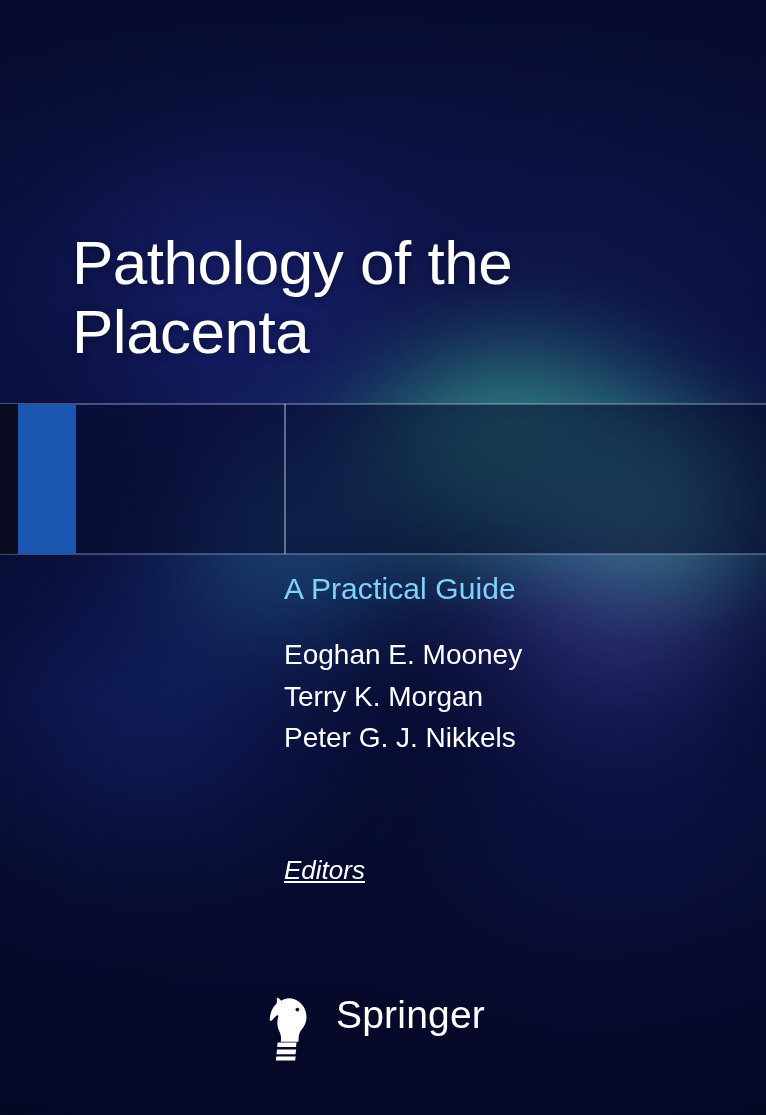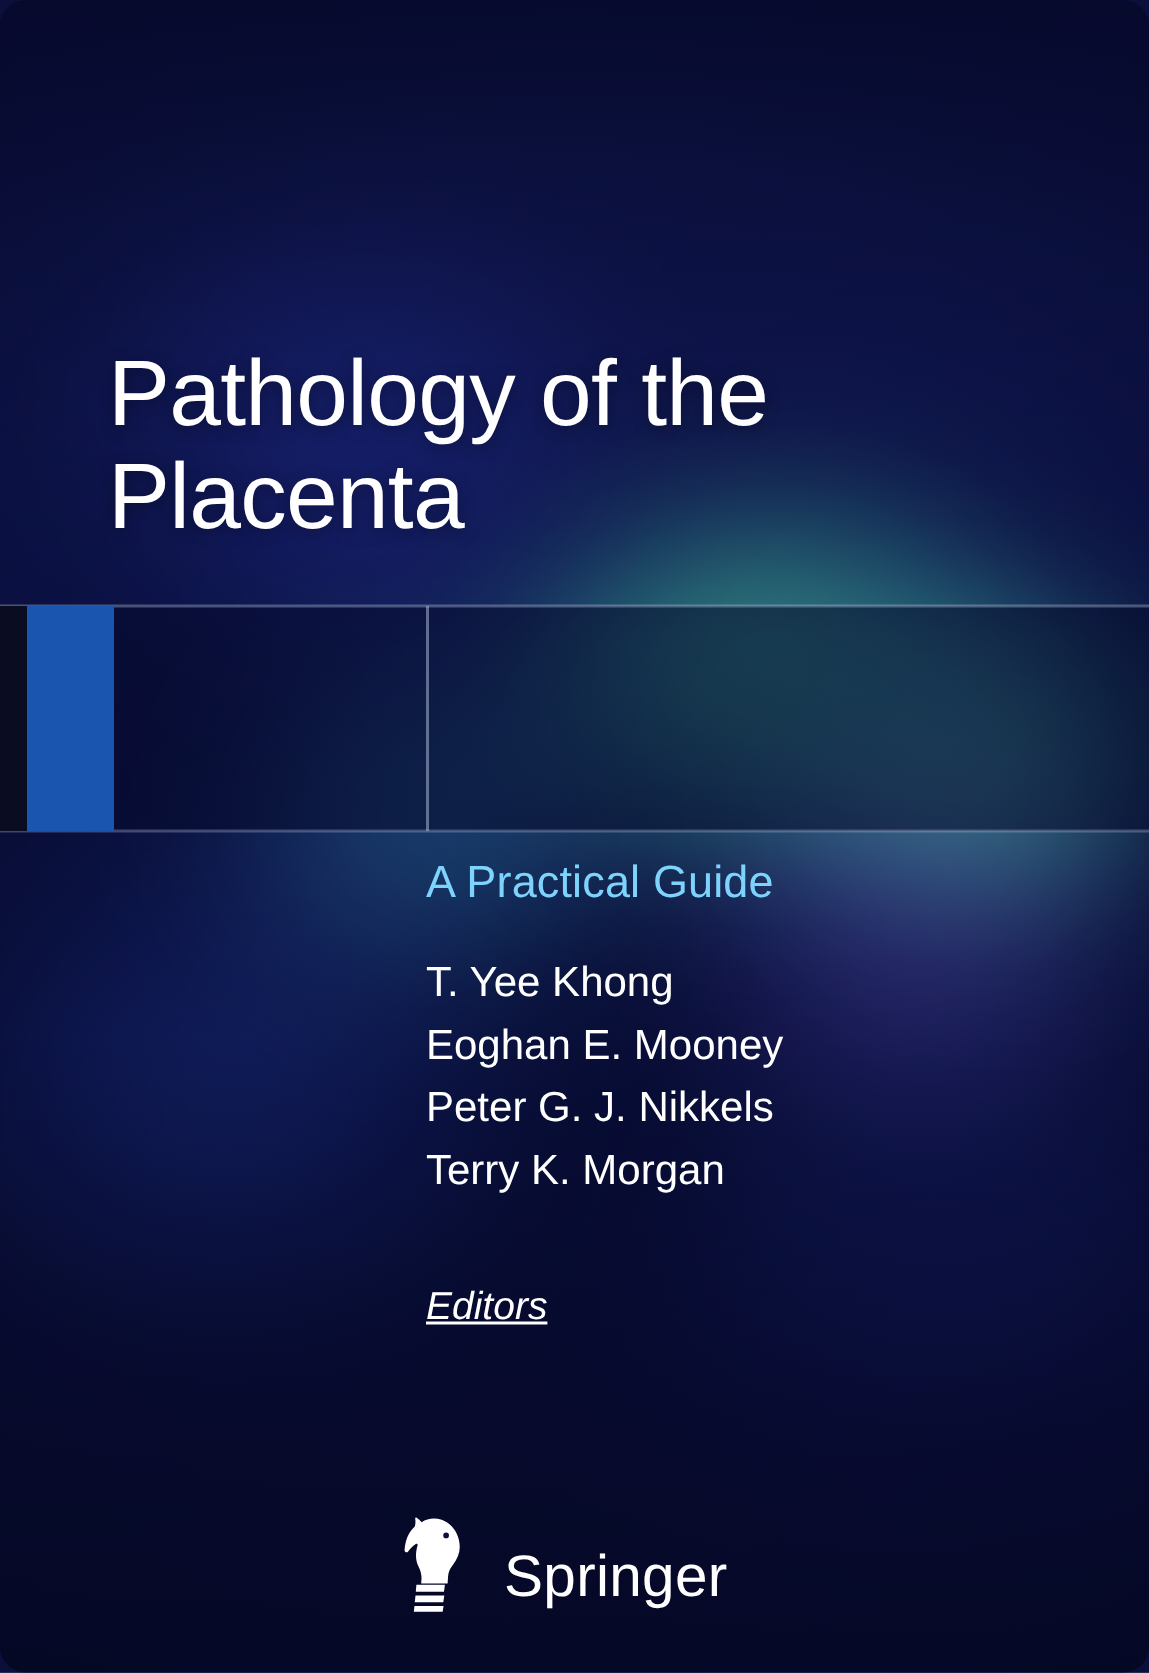--- a/index.html
+++ b/index.html
@@ -9,21 +9,20 @@
   }
   body {
     font-family: "Liberation Sans", sans-serif;
   }
   .cover {
     position: relative;
     width: 766px;
     height: 1115px;
     overflow: hidden;
     background: #0b1140;
-    border-radius: 17px;
   }
 
   
   .bg-base {
     position: absolute;
     inset: 0;
     background:
       radial-gradient(120% 60% at 50% 0%, #151c5c 0%, #101752 40%, #0a1040 75%, #070c33 100%);
   }
   .bg-blob {
@@ -166,21 +165,21 @@
   }
 
   
   .logo {
     position: absolute;
     left: 264px;
     top: 995px;
     width: 250px;
     height: 80px;
     display: flex;
-    align-items: flex-end;
+    align-items: flex-start;
     gap: 14px;
   }
   .logo-mark {
     width: 58px;
     height: 66px;
     flex: 0 0 auto;
   }
   .logo-word {
     color: #ffffff;
     font-size: 39px;
@@ -214,24 +213,23 @@
   <div class="rule-vert"></div>
 
   <div class="title">
     <div>Pathology of the</div>
     <div>Placenta</div>
   </div>
 
   <div class="subtitle">A Practical Guide</div>
 
   <div class="authors">
-    <div class="author-line">T. Yee Khong</div>
     <div class="author-line">Eoghan E. Mooney</div>
+    <div class="author-line">Terry K. Morgan</div>
     <div class="author-line">Peter G. J. Nikkels</div>
-    <div class="author-line">Terry K. Morgan</div>
   </div>
 
   <div class="editors">Editors</div>
 
   <div class="logo">
     <span class="logo-mark">
       <svg viewBox="0 0 58 66" width="58" height="66" aria-hidden="true">
         <g fill="#ffffff">
           <path d="M30.5 4.2c-4.8-1.6-9.6-1.0-13.4 1.6-1.0-1.2-2.1-2.2-3.3-3.0-0.5-0.3-1.1 0.1-1.0 0.7 0.3 1.9 0.2 3.6-0.3 5.2-2.9 2.6-4.9 6.1-5.9 10.0-0.5 1.9-0.8 3.8-0.9 5.7-0.1 1.4 1.6 2.0 2.4 0.9 1.5-2.1 3.2-3.8 5.1-5.0 0.6-0.4 1.4 0.2 1.2 0.9-1.6 5.3-1.4 10.1 0.6 14.2 1.5 3.1 2.1 5.6 2.0 8.0l-0.2 3.3h17.6l0.3-4.6c0.2-2.9 1.2-5.3 3.2-7.8 3.0-3.8 4.6-7.8 4.6-11.9 0-8.6-5.0-15.6-12.0-18.2z"></path>
           <path d="M13.6 47.5h19.0l-0.6 4.6H13.2z"></path>

